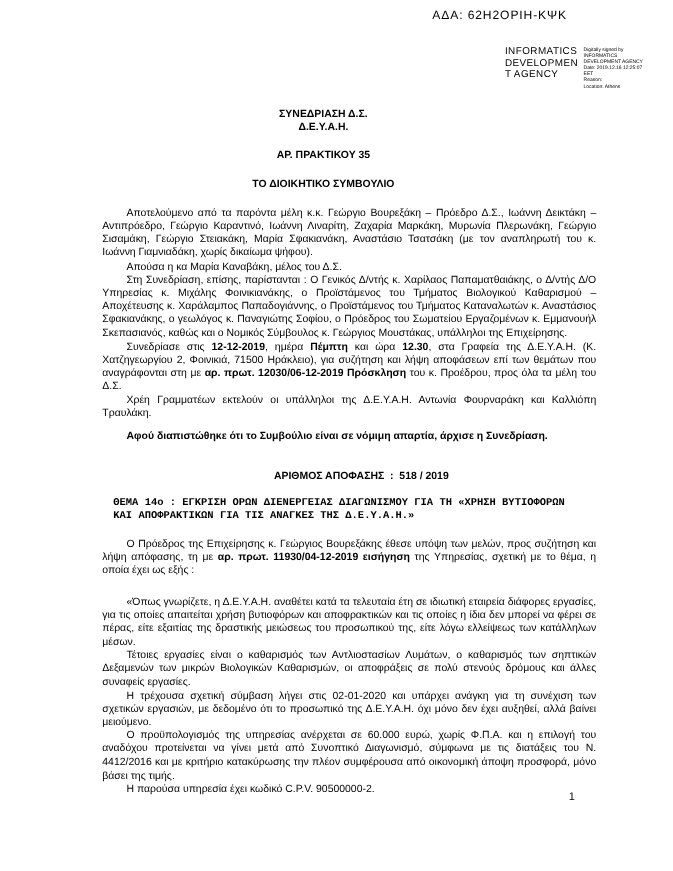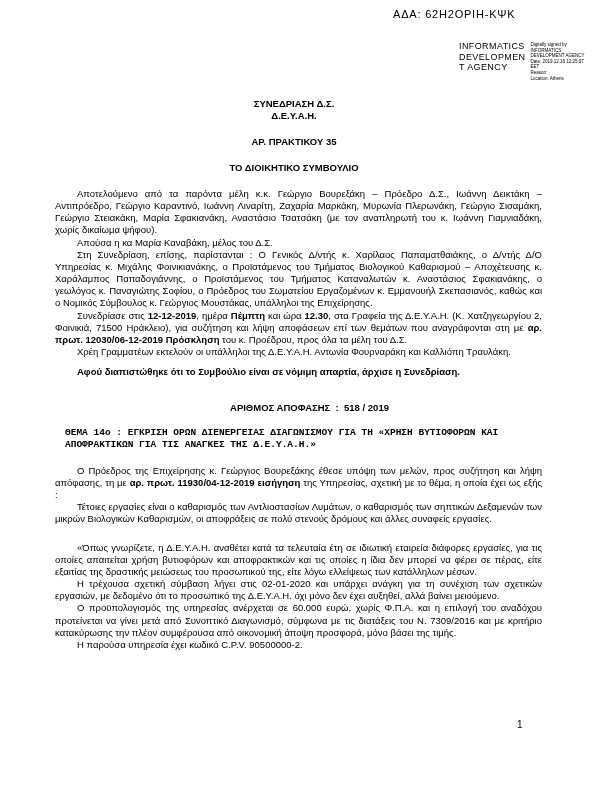--- a/index.html
+++ b/index.html
@@ -24,20 +24,21 @@
   .titles {
     padding-top:98px; text-align:center;
     font-weight:bold; font-size:9.5px; line-height:12px;
   }
   .t-gap { margin-top:14px; }
   
   .content {
     margin-top:14px; padding:0 46px 0 55px;
     font-size:9.5px; line-height:12.15px;
     text-align:justify;
+    margin-left:38px;
   }
   .para { margin:0; text-indent:22px; }
   .para b { font-weight:bold; }
   p[data-name="quorum-note"] { font-weight:bold; margin-top:8px; }
   p[data-name="decision-number"] { font-weight:bold; margin-top:24px; text-align:center; white-space:pre-wrap; }
   p[data-name="subject-heading"] { font-weight:bold; margin-top:12px; text-align:left; text-indent:0; padding:0 10px;font-family:Liberation Mono, monospace; }
   p[data-name="chairman-introduction"] { margin-top:14px; }
   p[data-name="recommendation-intro"] { margin-top:16px; }
   
   .pageno { position:absolute; top:719px; left:517px; font-size:10px; }
@@ -76,22 +77,22 @@
   <div class="content" data-name="document-body">
       <p class="para" data-name="present-members"><span>Αποτελούμενο από τα παρόντα μέλη κ.κ. Γεώργιο Βουρεξάκη – Πρόεδρο Δ.Σ., Ιωάννη Δεικτάκη – Αντιπρόεδρο, Γεώργιο Καραντινό, Ιωάννη Λιναρίτη, Ζαχαρία Μαρκάκη, Μυρωνία Πλερωνάκη, Γεώργιο Σισαμάκη, Γεώργιο Στειακάκη, Μαρία Σφακιανάκη, Αναστάσιο Τσατσάκη (με τον αναπληρωτή του κ. Ιωάννη Γιαμνιαδάκη, χωρίς δικαίωμα ψήφου).</span></p>
       <p class="para" data-name="absent-member"><span>Απούσα η κα Μαρία Καναβάκη, μέλος του Δ.Σ.</span></p>
       <p class="para" data-name="attendees"><span>Στη Συνεδρίαση, επίσης, παρίστανται : Ο Γενικός Δ/ντής κ. Χαρίλαος Παπαματθαιάκης, ο Δ/ντής Δ/Ο Υπηρεσίας κ. Μιχάλης Φοινικιανάκης, ο Προϊστάμενος του Τμήματος Βιολογικού Καθαρισμού – Αποχέτευσης κ. Χαράλαμπος Παπαδογιάννης, ο Προϊστάμενος του Τμήματος Καταναλωτών κ. Αναστάσιος Σφακιανάκης, ο γεωλόγος κ. Παναγιώτης Σοφίου, ο Πρόεδρος του Σωματείου Εργαζομένων κ. Εμμανουήλ Σκεπασιανός, καθώς και ο Νομικός Σύμβουλος κ. Γεώργιος Μουστάκας, υπάλληλοι της Επιχείρησης.</span></p>
       <p class="para" data-name="session-details"><span>Συνεδρίασε στις </span><b>12-12-2019</b><span>, ημέρα </span><b>Πέμπτη</b><span> και ώρα </span><b>12.30</b><span>, στα Γραφεία της Δ.Ε.Υ.Α.Η. (Κ. Χατζηγεωργίου 2, Φοινικιά, 71500 Ηράκλειο), για συζήτηση και λήψη αποφάσεων επί των θεμάτων που αναγράφονται στη με </span><b>αρ. πρωτ. 12030/06-12-2019 Πρόσκληση</b><span> του κ. Προέδρου, προς όλα τα μέλη του Δ.Σ.</span></p>
       <p class="para" data-name="secretaries"><span>Χρέη Γραμματέων εκτελούν οι υπάλληλοι της Δ.Ε.Υ.Α.Η. Αντωνία Φουρναράκη και Καλλιόπη Τραυλάκη.</span></p>
       <p class="para" data-name="quorum-note"><span>Αφού διαπιστώθηκε ότι το Συμβούλιο είναι σε νόμιμη απαρτία, άρχισε η Συνεδρίαση.</span></p>
       <p class="para" data-name="decision-number"><span>ΑΡΙΘΜΟΣ ΑΠΟΦΑΣΗΣ  :  518 / 2019</span></p>
       <p class="para" data-name="subject-heading"><span>ΘΕΜΑ 14ο : ΕΓΚΡΙΣΗ ΟΡΩΝ ΔΙΕΝΕΡΓΕΙΑΣ ΔΙΑΓΩΝΙΣΜΟΥ ΓΙΑ ΤΗ «ΧΡΗΣΗ ΒΥΤΙΟΦΟΡΩΝ ΚΑΙ ΑΠΟΦΡΑΚΤΙΚΩΝ ΓΙΑ ΤΙΣ ΑΝΑΓΚΕΣ ΤΗΣ Δ.Ε.Υ.Α.Η.»</span></p>
       <p class="para" data-name="chairman-introduction"><span>Ο Πρόεδρος της Επιχείρησης κ. Γεώργιος Βουρεξάκης έθεσε υπόψη των μελών, προς συζήτηση και λήψη απόφασης, τη με </span><b>αρ. πρωτ. 11930/04-12-2019 εισήγηση</b><span> της Υπηρεσίας, σχετική με το θέμα, η οποία έχει ως εξής :</span></p>
+      <p class="para" data-name="recommendation-intro"><span>«Όπως γνωρίζετε, η Δ.Ε.Υ.Α.Η. αναθέτει κατά τα τελευταία έτη σε ιδιωτική εταιρεία διάφορες εργασίες, για τις οποίες απαιτείται χρήση βυτιοφόρων και αποφρακτικών και τις οποίες η ίδια δεν μπορεί να φέρει σε πέρας, είτε εξαιτίας της δραστικής μειώσεως του προσωπικού της, είτε λόγω ελλείψεως των κατάλληλων μέσων.</span></p>
       <p class="para" data-name="works-description"><span>Τέτοιες εργασίες είναι ο  καθαρισμός των Αντλιοστασίων Λυμάτων, ο καθαρισμός των σηπτικών Δεξαμενών των μικρών Βιολογικών Καθαρισμών, οι αποφράξεις σε πολύ στενούς δρόμους και άλλες συναφείς εργασίες.</span></p>
-      <p class="para" data-name="recommendation-intro"><span>«Όπως γνωρίζετε, η Δ.Ε.Υ.Α.Η. αναθέτει κατά τα τελευταία έτη σε ιδιωτική εταιρεία διάφορες εργασίες, για τις οποίες απαιτείται χρήση βυτιοφόρων και αποφρακτικών και τις οποίες η ίδια δεν μπορεί να φέρει σε πέρας, είτε εξαιτίας της δραστικής μειώσεως του προσωπικού της, είτε λόγω ελλείψεως των κατάλληλων μέσων.</span></p>
       <p class="para" data-name="contract-expiry"><span>Η τρέχουσα σχετική σύμβαση λήγει στις 02-01-2020 και υπάρχει ανάγκη για τη συνέχιση των σχετικών εργασιών, με δεδομένο ότι το προσωπικό της Δ.Ε.Υ.Α.Η. όχι μόνο δεν έχει αυξηθεί, αλλά βαίνει μειούμενο.</span></p>
-      <p class="para" data-name="budget-procurement"><span>Ο προϋπολογισμός της υπηρεσίας ανέρχεται σε 60.000 ευρώ, χωρίς Φ.Π.Α. και η επιλογή του αναδόχου προτείνεται να γίνει μετά από Συνοπτικό Διαγωνισμό, σύμφωνα με τις διατάξεις του Ν. 7309/2016 και  με κριτήριο κατακύρωσης την πλέον συμφέρουσα από οικονομική άποψη προσφορά, μόνο βάσει της τιμής.</span></p>
+      <p class="para" data-name="budget-procurement"><span>Ο προϋπολογισμός της υπηρεσίας ανέρχεται σε 60.000 ευρώ, χωρίς Φ.Π.Α. και η επιλογή του αναδόχου προτείνεται να γίνει μετά από Συνοπτικό Διαγωνισμό, σύμφωνα με τις διατάξεις του Ν. 4412/2016 και  με κριτήριο κατακύρωσης την πλέον συμφέρουσα από οικονομική άποψη προσφορά, μόνο βάσει της τιμής.</span></p>
       <p class="para" data-name="cpv-code"><span>Η παρούσα υπηρεσία έχει κωδικό C.P.V. 90500000-2.</span></p>
     </div>
 
   <div class="pageno" data-name="page-number">1</div>
 
 </div>
 
 </body></html>

